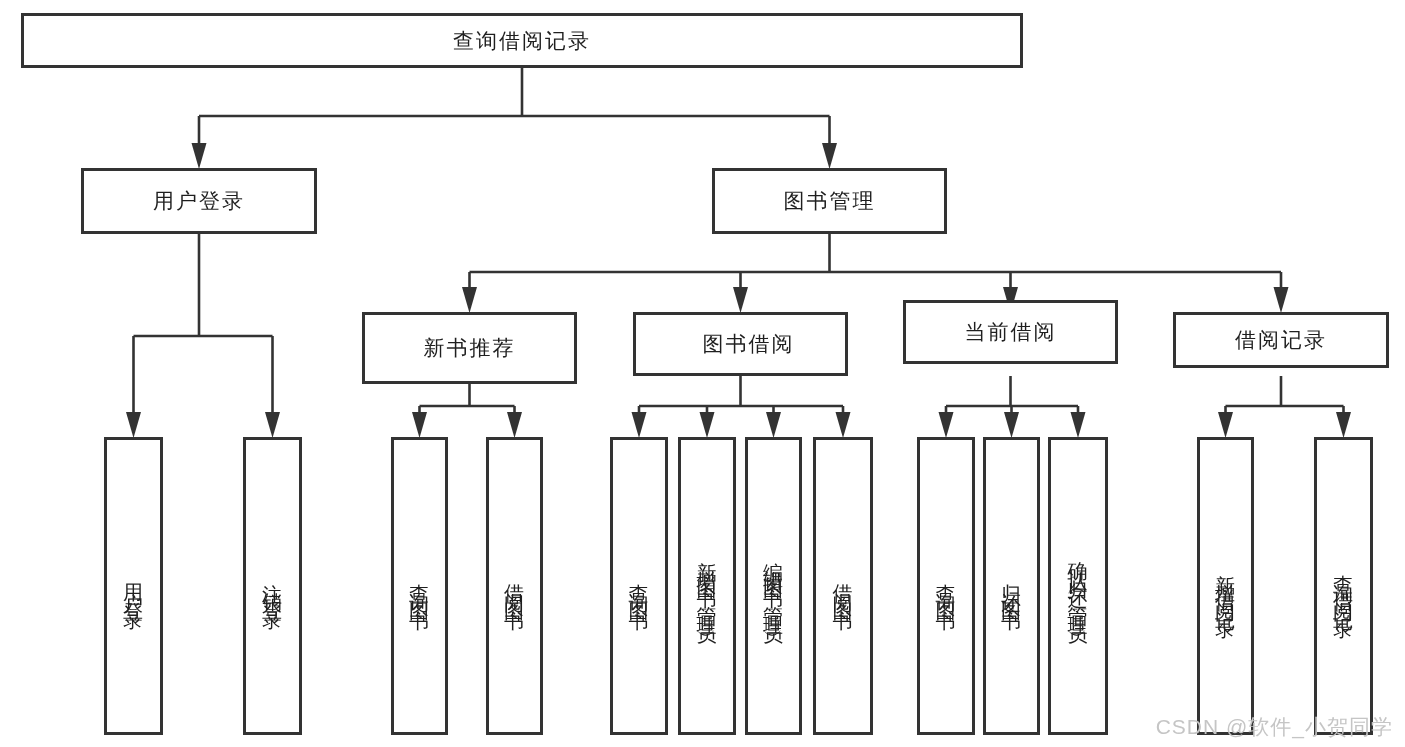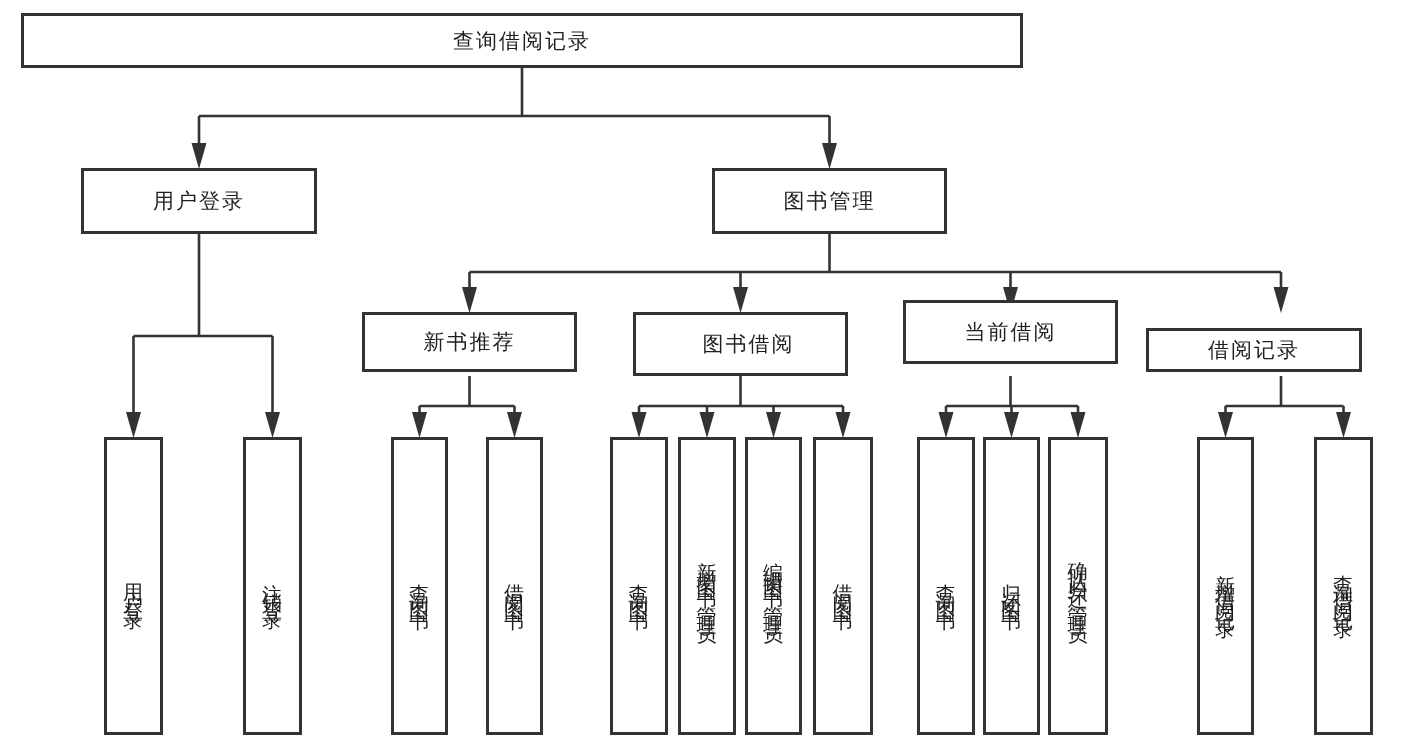--- a/index.html
+++ b/index.html
@@ -125,21 +125,21 @@
       </div>
       <div class="node" style="left: 104px; top: 437px; width: 59px; height: 298px;">
         <span class="label-v">用户登录</span>
       </div>
       <div class="node" style="left: 243px; top: 437px; width: 59px; height: 298px;">
         <span class="label-v">注销登录</span>
       </div>
       <div class="node" style="left: 712px; top: 168px; width: 235px; height: 66px; text-align: right;">
         <span class="label-h">图书管理</span>
       </div>
-      <div class="node" style="left: 362px; top: 312px; width: 215px; height: 60px; text-align: center;">
+      <div class="node" style="left: 362px; top: 312px; width: 215px; height: 72px; text-align: center;">
         <span class="label-h">新书推荐</span>
       </div>
       <div class="node" style="left: 391px; top: 437px; width: 57px; height: 298px;">
         <span class="label-v">查询图书</span>
       </div>
       <div class="node" style="left: 486px; top: 437px; width: 57px; height: 298px;">
         <span class="label-v">借阅图书</span>
       </div>
       <div class="node" style="left: 633px; top: 312px; width: 215px; height: 64px; padding-left: 16px;">
         <span class="label-h">图书借阅</span>
@@ -161,23 +161,24 @@
       </div>
       <div class="node" style="left: 917px; top: 437px; width: 58px; height: 298px;">
         <span class="label-v">查询图书</span>
       </div>
       <div class="node" style="left: 983px; top: 437px; width: 57px; height: 298px;">
         <span class="label-v">归还图书</span>
       </div>
       <div class="node" style="left: 1048px; top: 437px; width: 60px; height: 298px;">
         <span class="label-v">确认归还（管理员）</span>
       </div>
-      <div class="node" style="left: 1146px; top: 312px; width: 216px; height: 44px; margin-top: 16px;">
+      <div class="node" style="left: 1173px; top: 312px; width: 216px; height: 56px;">
         <span class="label-h">借阅记录</span>
       </div>
       <div class="node" style="left: 1197px; top: 437px; width: 57px; height: 298px;">
         <span class="label-v">新增借阅记录</span>
       </div>
       <div class="node" style="left: 1314px; top: 437px; width: 59px; height: 298px;">
         <span class="label-v">查询借阅记录</span>
       </div>
     </div>
+  <div class="watermark">CSDN @软件_小贺同学</div>
 </div>
 
 </body></html>

